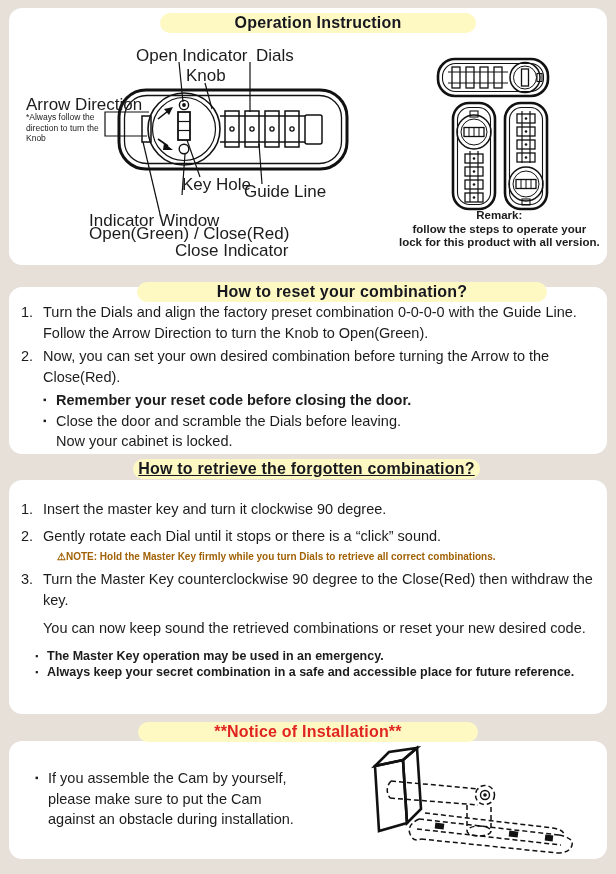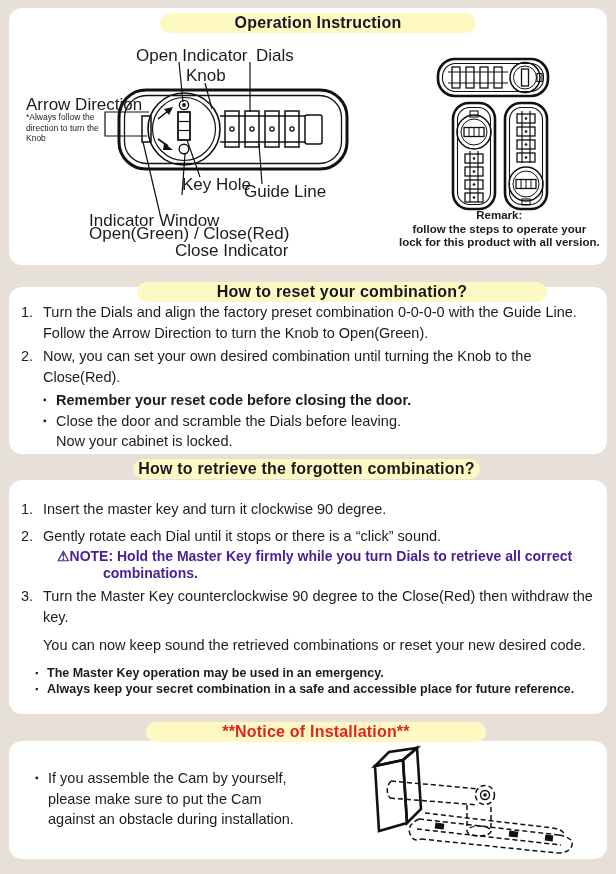--- a/index.html
+++ b/index.html
@@ -15,22 +15,22 @@
   #box4 { top:741px; height:118px; }
 
   .banner {
     position:absolute; background:#fef9c3; border-radius:11px;
     color:#17171f; font-weight:bold; font-size:16px;
     text-align:center; height:20px; line-height:20px; z-index:5;
     letter-spacing:.2px;
   }
   #banner1 { left:160px; top:13px;  width:316px; }
   #banner2 { left:137px; top:274px; width:410px;margin-top:8px; }
-  #banner3 { left:133px; top:459px; width:347px; }
-  #banner4 { left:138px; top:722px; width:340px; color:#e02521;margin-left:8px; }
+  #banner3 { left:133px; top:459px; width:347px;text-decoration:underline; }
+  #banner4 { left:138px; top:722px; width:340px; color:#e02521; }
 
   
   .dlabel { position:absolute; font-size:17px; line-height:13px; white-space:nowrap; }
   .dsmall { position:absolute; font-size:8.5px; line-height:10.5px; width:92px; }
   .remark { position:absolute; left:390px; top:201px; font-size:11.5px; font-weight:bold; line-height:13.5px;text-align:center; }
 
   svg { display:block; }
   .lineart { stroke:#111; fill:none; }
 
   
@@ -38,21 +38,21 @@
   .step { display:flex; font-size:14.5px; line-height:20.5px; margin-bottom:3px; }
   .step .num { flex:none; width:22px; }
   .bullet-line { display:flex; font-size:14.5px; line-height:20.5px; padding-left:22px; }
   .bullet-line .glyph { flex:none; width:13px; font-size:10px; line-height:20.5px; }
   .bold { font-weight:bold; }
   .footnote { padding-left:35px; font-size:14.5px; line-height:20.5px; }
 
   .warning {
     margin:2px 0 4px 36px; max-width:525px;
     padding-left:46px; text-indent:-46px;
-    color:#4c1d95; font-weight:bold; font-size:14px; line-height:17px;
+    color:#a16207; font-weight:bold; font-size:10px; line-height:17px;
   }
   .para { margin:8px 0 9px 0; padding-left:22px; font-size:14.5px; line-height:20.5px; }
   .mini { display:flex; font-weight:bold; font-size:12.5px; line-height:16px; padding-left:14px; white-space:nowrap; }
   .mini .glyph { flex:none; width:12px; font-size:9px; line-height:16px; }
 
   .install-text { position:absolute; left:26px; top:27px; font-size:14.5px; line-height:20.5px; }
   .install-text .cont { padding-left:13px; }
 </style>
 </head>
 <body>
@@ -192,21 +192,21 @@
   </div>
 
   <div class="box" id="box2">
     <div class="content" style="top:15px;">
       <div class="step">
         <span class="num">1.</span>
         <span>Turn the Dials and align the factory preset combination 0-0-0-0 with the Guide Line. Follow the Arrow Direction to turn the Knob to Open(Green).</span>
       </div>
       <div class="step">
         <span class="num">2.</span>
-        <span>Now, you can set your own desired combination until turning the Knob to the Close(Red).</span>
+        <span>Now, you can set your own desired combination before turning the Arrow to the Close(Red).</span>
       </div>
       <div class="bullet-line bold">
         <span class="glyph">▪</span>
         <span>Remember your reset code before closing the door.</span>
       </div>
       <div class="bullet-line">
         <span class="glyph">▪</span>
         <span>Close the door and scramble the Dials before leaving.</span>
       </div>
       <div class="footnote">Now your cabinet is locked.</div>

